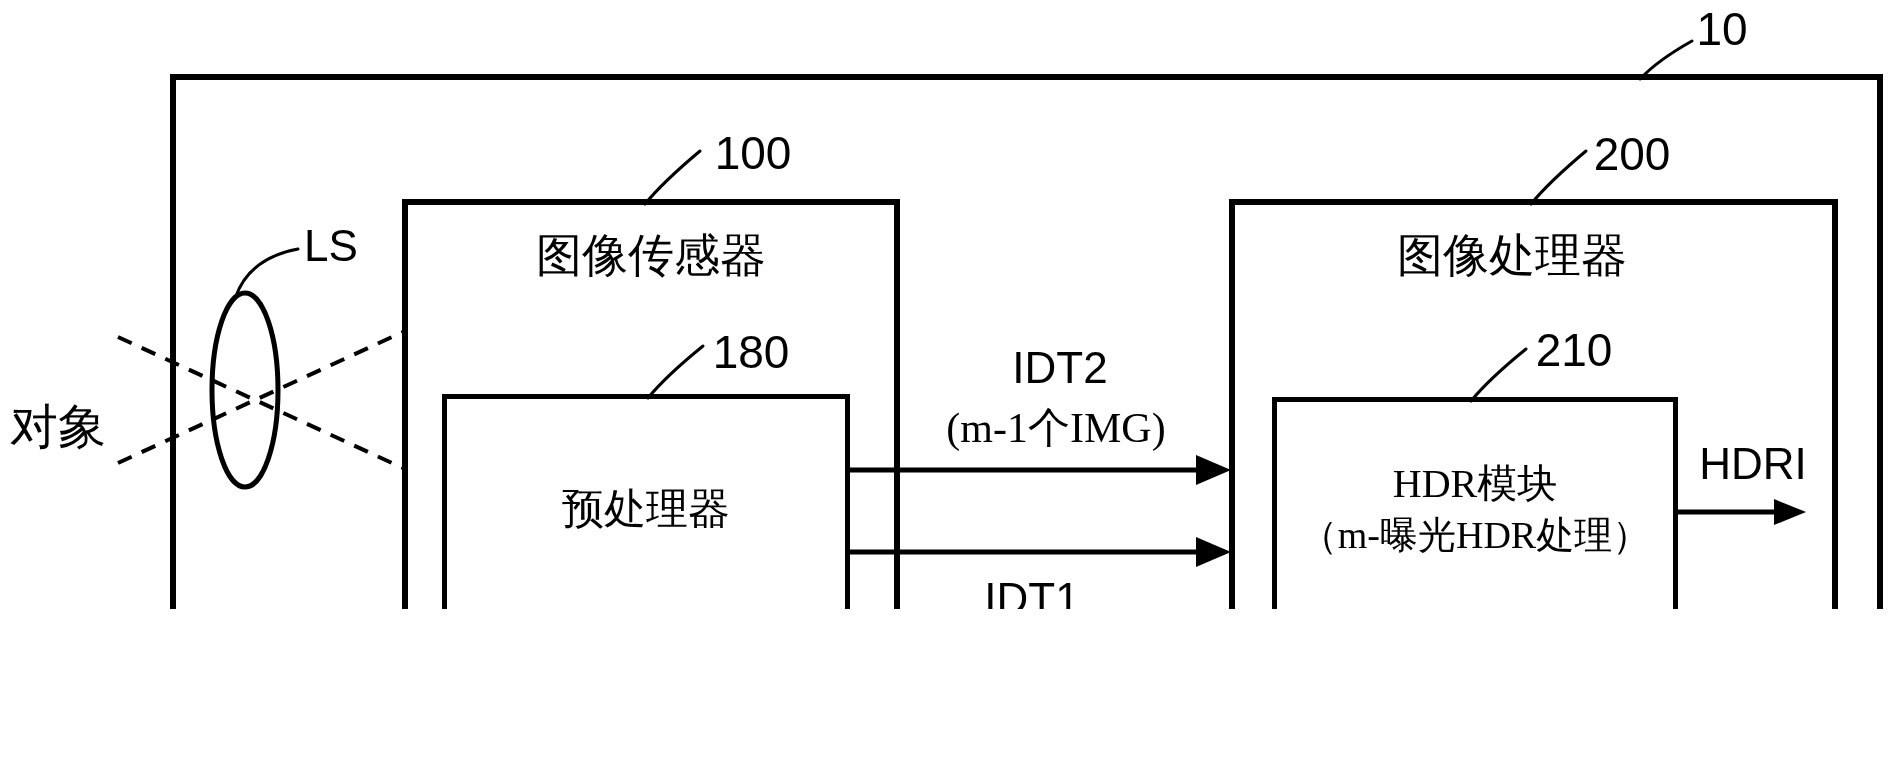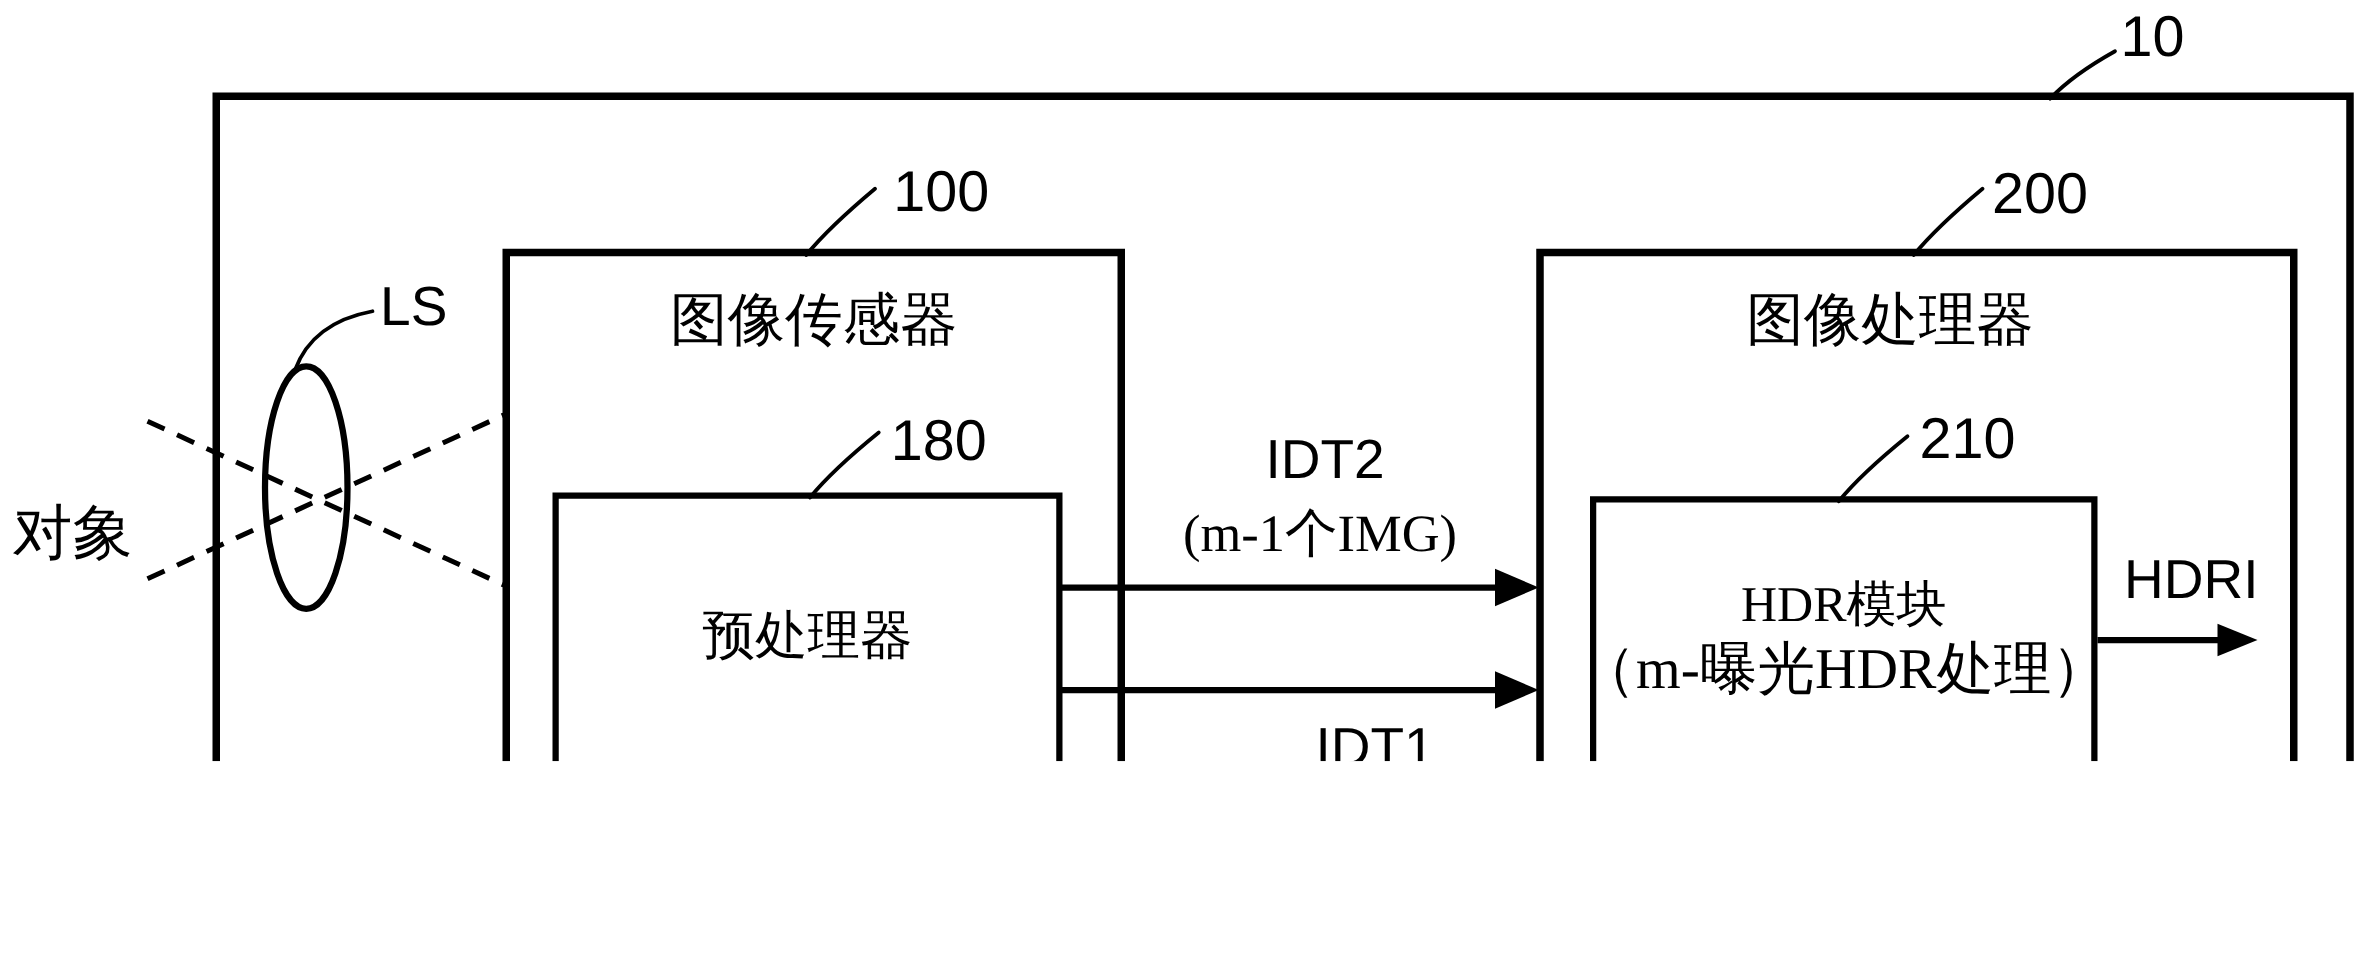--- a/index.html
+++ b/index.html
@@ -110,24 +110,24 @@
   <div class="t sans" style="left:331px; top:246px; font-size:44px;">LS</div>
 
   <div class="t serif" style="left:651px; top:256px; font-size:46px;">图像传感器</div>
 
   <div class="t serif" style="left:646px; top:509px; font-size:42px;">预处理器</div>
 
   <div class="t sans" style="left:1060px; top:368px; font-size:44px;">IDT2</div>
 
   <div class="t serif" style="left:1056px; top:428px; font-size:42px;">(m-1个IMG)</div>
 
-  <div class="t sans" style="left:1100px; top:599px; font-size:44px;">IDT1</div>
+  <div class="t sans" style="left:1032px; top:599px; font-size:44px;">IDT1</div>
 
 
   <div class="t serif" style="left:1512px; top:256px; font-size:46px;">图像处理器</div>
 
   <div class="t serif" style="left:1475px; top:484px; font-size:40px;">HDR模块</div>
 
-  <div class="t serif" style="left:1475px; top:535px; font-size:46px;">（m-曝光HDR处理）</div>
+  <div class="t serif" style="left:1475px; top:535px; font-size:38px;">（m-曝光HDR处理）</div>
 
   <div class="t sans" style="left:1753px; top:464px; font-size:44px;">HDRI</div>
 
 </div>
 
 </body></html>

